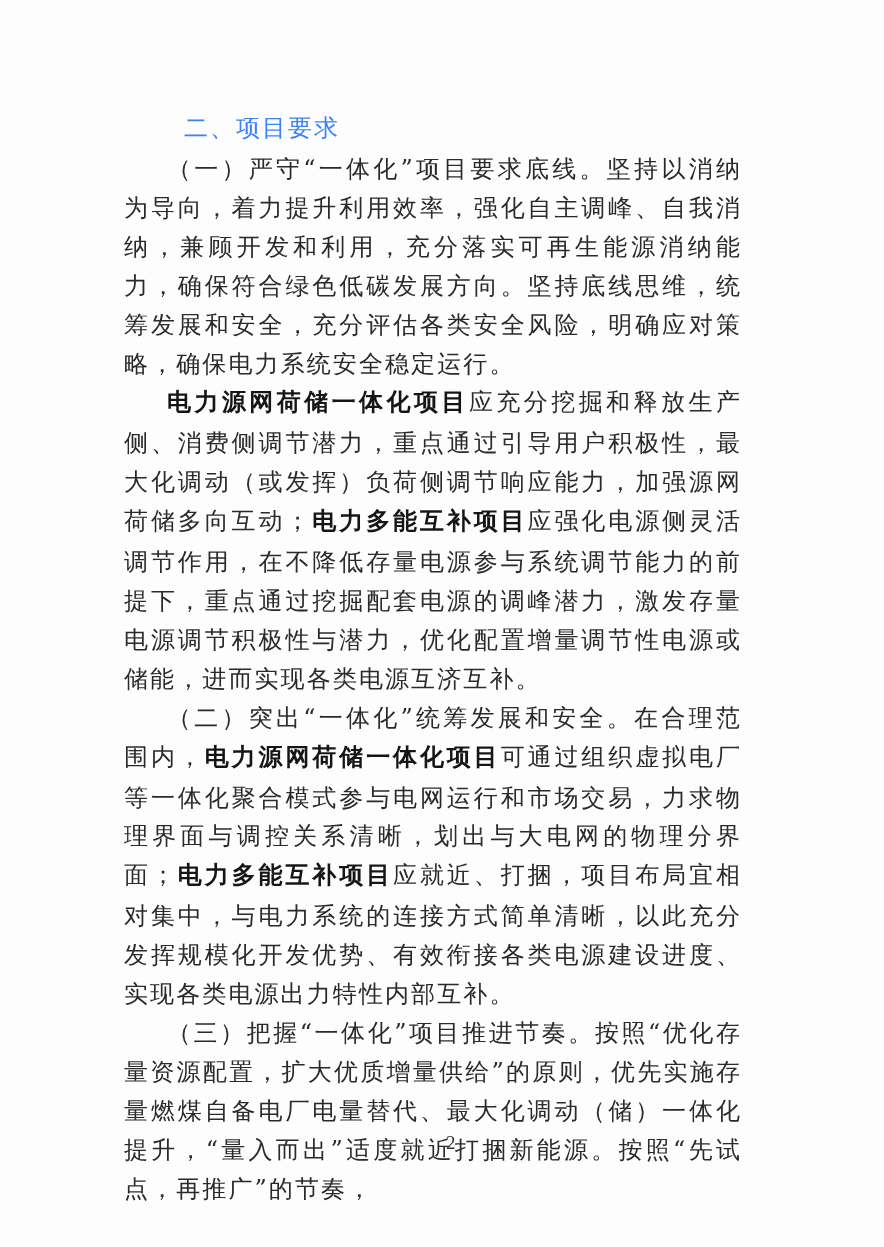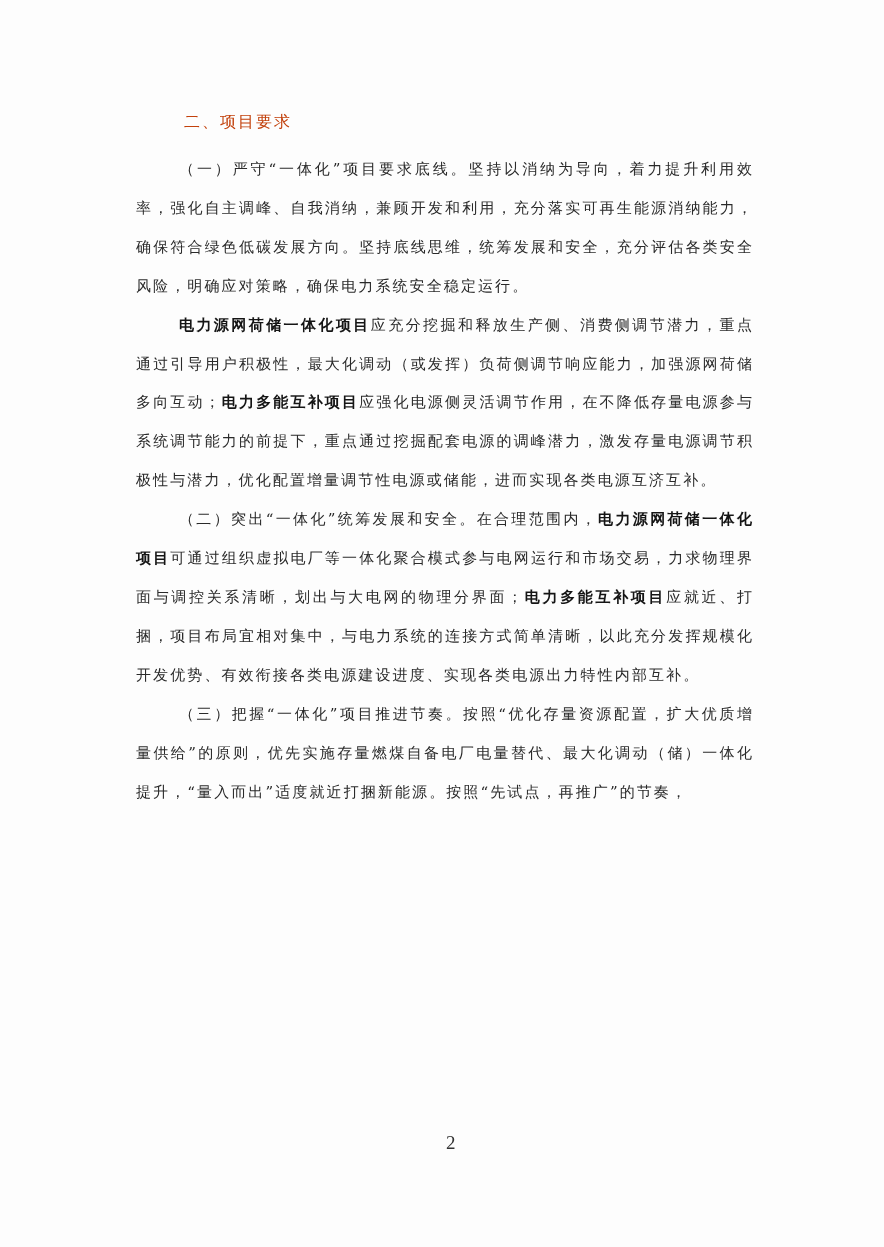--- a/index.html
+++ b/index.html
@@ -7,32 +7,32 @@
     width: 884px; height: 1247px;
     background: #fdfdfd;
     position: relative; overflow: hidden;
     font-family: "DejaVu Serif", "Liberation Serif", serif;
     color: #2a2a2a;
   }
   .page { position: absolute; left: 0; top: 0; width: 884px; height: 1247px; }
   .heading {
     position: absolute; left: 184px; top: 112px;
     font-family: "DejaVu Sans", "Liberation Sans", sans-serif;
-    font-size: 16px; letter-spacing: 2px; color: #c2410c;
+    font-size: 24px; letter-spacing: 2px; color: #3b82f6;
     font-weight: normal;
   }
   .body-text {
-    position: absolute; left: 136px; top: 150px; width: 618px;
-    font-size: 15px; line-height: 38.9px;
+    position: absolute; left: 124px; top: 150px; width: 618px;
+    font-size: 24px; line-height: 38.9px;
     text-align: justify; text-align-last: left;
     letter-spacing: 2.1px;
   }
   .para { margin: 0; text-indent: 43px; }
   .bold {
-    font-family: Liberation Serif, serif;
+    font-family: Liberation Mono, monospace;
     font-weight: bold; color: #151515;
   }
   .page-number {
     position: absolute; left: 446px; top: 1132px;
     font-family: "Liberation Serif", "DejaVu Serif", serif;
     font-size: 19px; color: #333;
   }
 </style>
 </head>
 <body>

